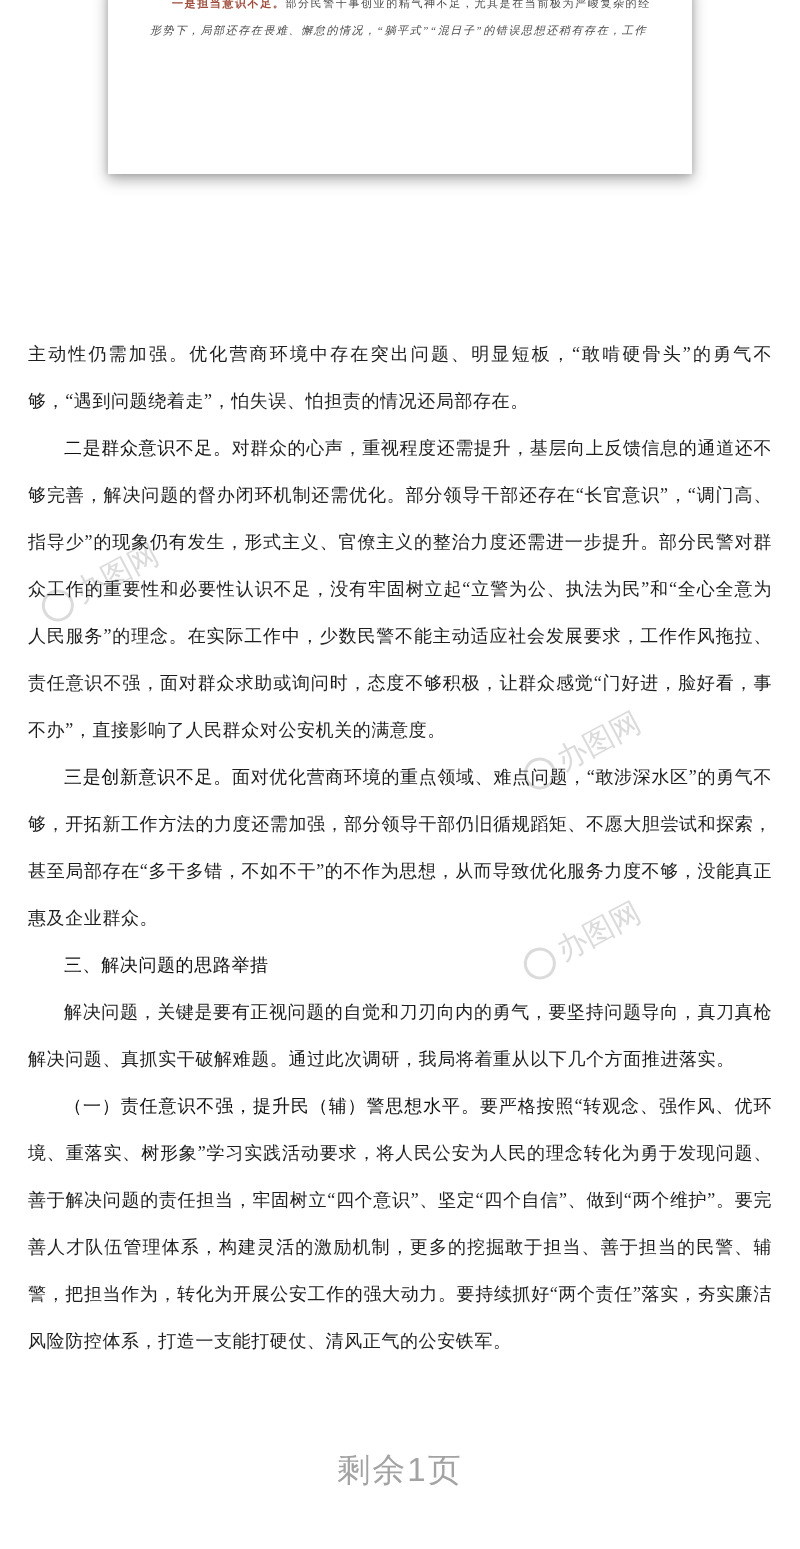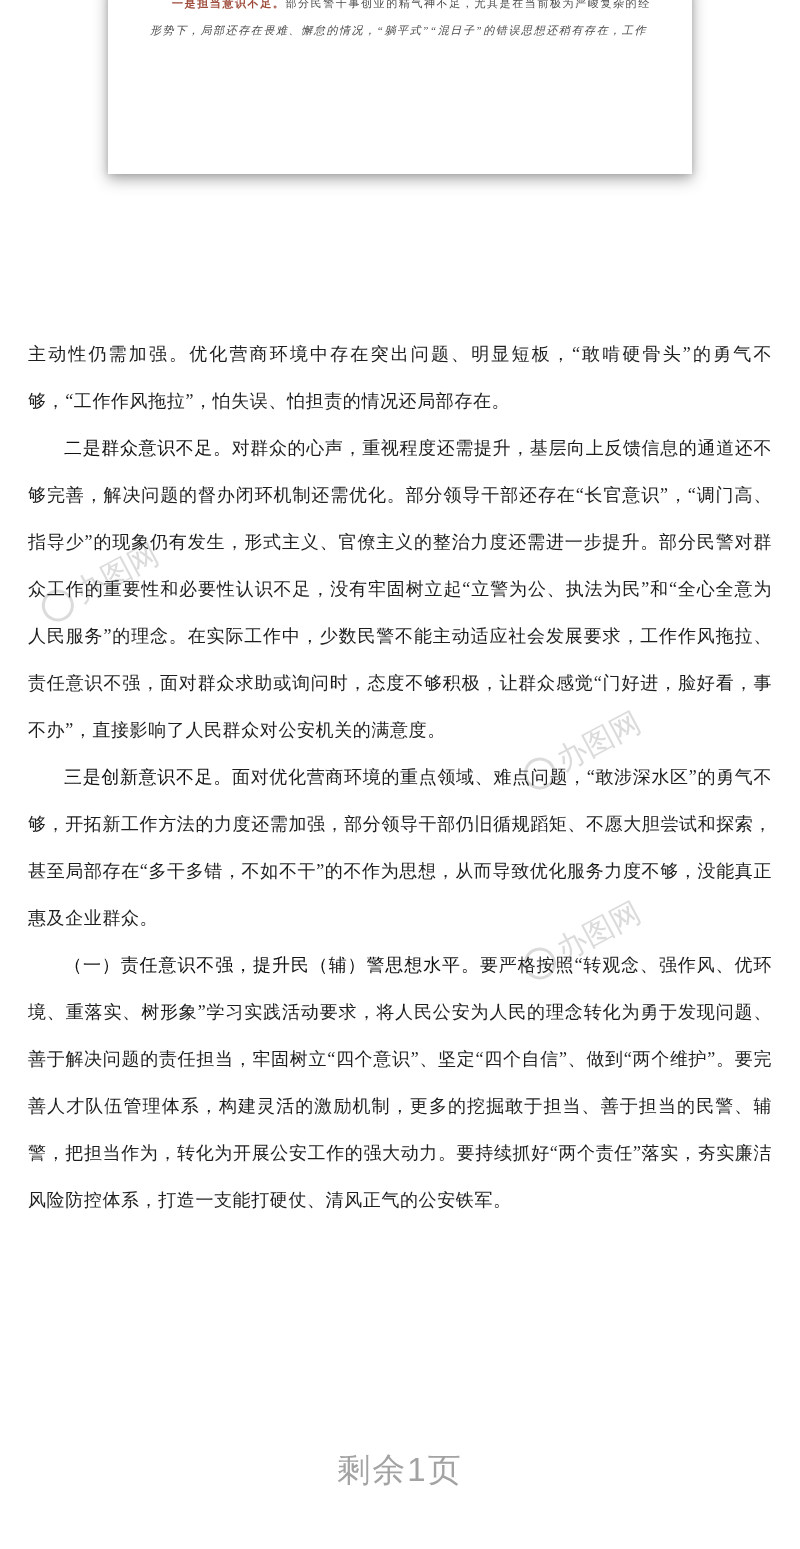--- a/index.html
+++ b/index.html
@@ -96,23 +96,25 @@
   <div class="wm" style="left:518px;top:730px;">
     <span class="wm-ring"></span>
     <span>办图网</span>
   </div>
   <div class="wm" style="left:518px;top:920px;">
     <span class="wm-ring"></span>
     <span>办图网</span>
   </div>
 
   <div class="doc-body">
-      <p class="para">主动性仍需加强。优化营商环境中存在突出问题、明显短板，“敢啃硬骨头”的勇气不够，“工作作风拖拉”，怕失误、怕担责的情况还局部存在。</p>
+      <p class="para">主动性仍需加强。优化营商环境中存在突出问题、明显短板，“敢啃硬骨头”的勇气不够，“遇到问题绕着走”，怕失误、怕担责的情况还局部存在。</p>
       <p class="para indent"><b>二是群众意识不足。</b>对群众的心声，重视程度还需提升，基层向上反馈信息的通道还不够完善，解决问题的督办闭环机制还需优化。部分领导干部还存在“长官意识”，“调门高、指导少”的现象仍有发生，形式主义、官僚主义的整治力度还需进一步提升。部分民警对群众工作的重要性和必要性认识不足，没有牢固树立起“立警为公、执法为民”和“全心全意为人民服务”的理念。在实际工作中，少数民警不能主动适应社会发展要求，工作作风拖拉、责任意识不强，面对群众求助或询问时，态度不够积极，让群众感觉“门好进，脸好看，事不办”，直接影响了人民群众对公安机关的满意度。</p>
       <p class="para indent"><b>三是创新意识不足。</b>面对优化营商环境的重点领域、难点问题，“敢涉深水区”的勇气不够，开拓新工作方法的力度还需加强，部分领导干部仍旧循规蹈矩、不愿大胆尝试和探索，甚至局部存在“多干多错，不如不干”的不作为思想，从而导致优化服务力度不够，没能真正惠及企业群众。</p>
+      <p class="para indent"><b>三、解决问题的思路举措</b></p>
+      <p class="para indent">解决问题，关键是要有正视问题的自觉和刀刃向内的勇气，要坚持问题导向，真刀真枪解决问题、真抓实干破解难题。通过此次调研，我局将着重从以下几个方面推进落实。</p>
       <p class="para indent"><b>（一）责任意识不强，提升民（辅）警思想水平。</b>要严格按照“转观念、强作风、优环境、重落实、树形象”学习实践活动要求，将人民公安为人民的理念转化为勇于发现问题、善于解决问题的责任担当，牢固树立“四个意识”、坚定“四个自信”、做到“两个维护”。要完善人才队伍管理体系，构建灵活的激励机制，更多的挖掘敢于担当、善于担当的民警、辅警，把担当作为，转化为开展公安工作的强大动力。要持续抓好“两个责任”落实，夯实廉洁风险防控体系，打造一支能打硬仗、清风正气的公安铁军。</p>
     </div>
 
   <div class="footer-notice">
     <span>剩余1页</span>
   </div>
 
 </div>
 
 </body></html>

